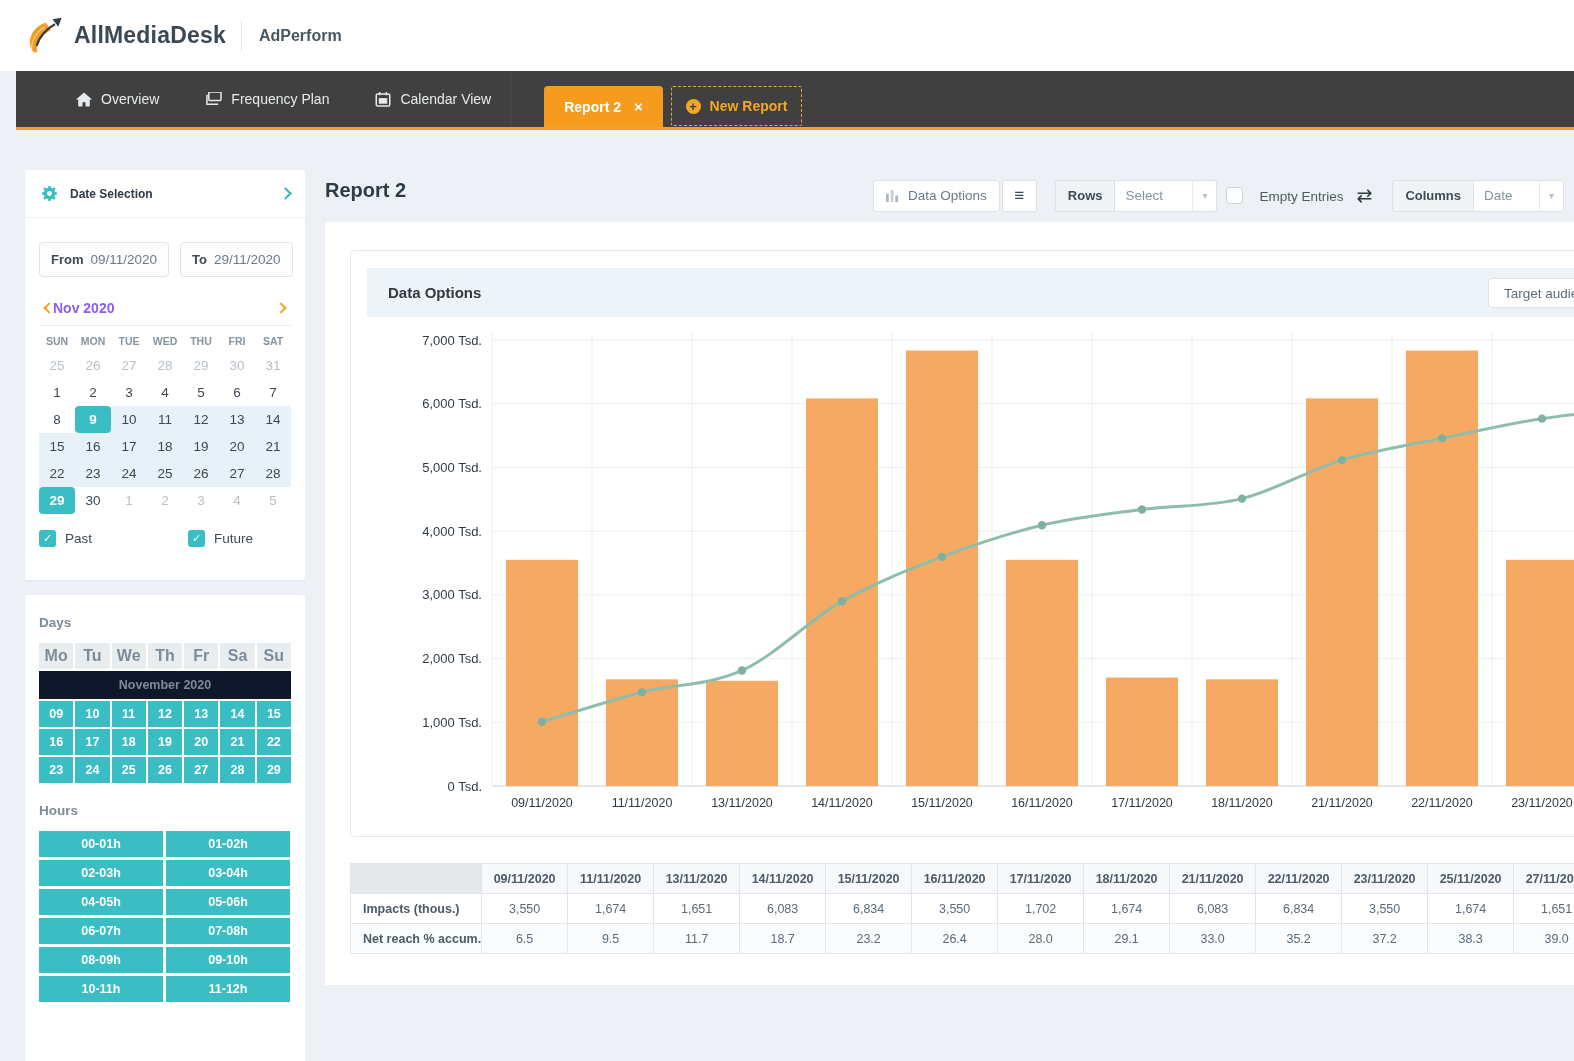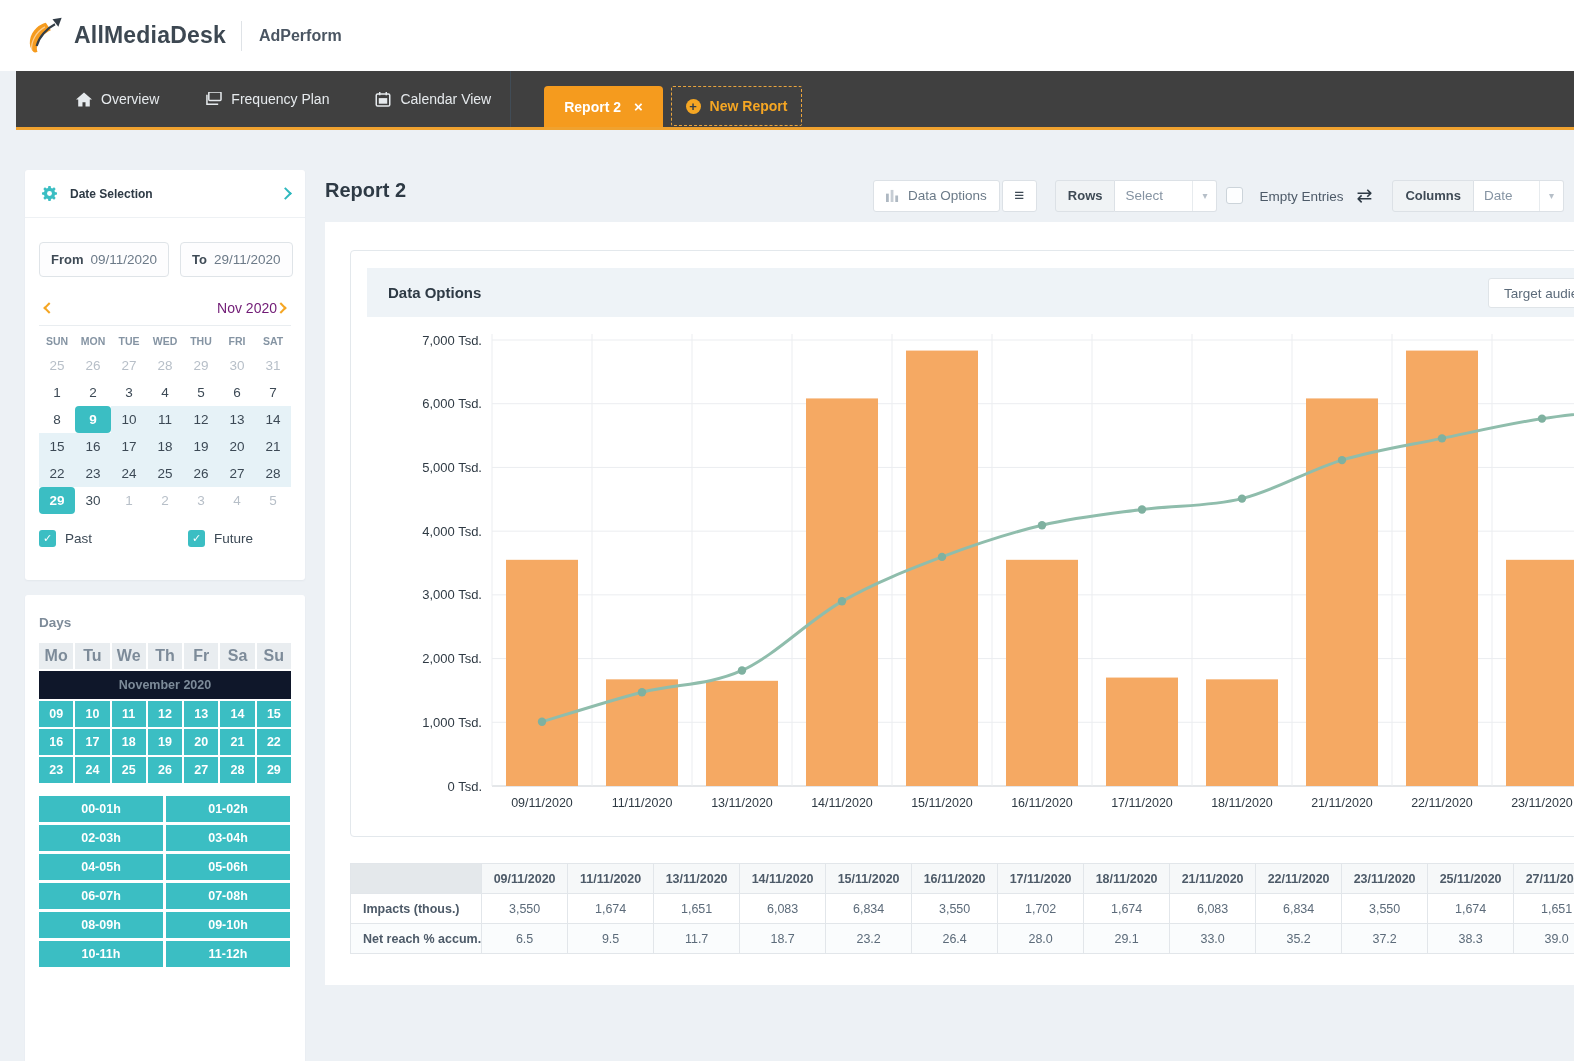--- a/index.html
+++ b/index.html
@@ -31,21 +31,21 @@
 .chev-r{width:9px;height:9px;border-top:2px solid #2eb8be;border-right:2px solid #2eb8be;transform:rotate(45deg);margin-left:auto;cursor:pointer}
 .gear svg{display:block}
 
 .dates-row{display:flex;gap:11px;padding:24px 14px 0 14px}
 .date-box{height:35px;border:1px solid #dfe4e8;border-radius:4px;display:flex;align-items:center;padding:0 11px;gap:7px;background:#fdfdfe;cursor:pointer}
 .date-box .lb{font-size:13px;font-weight:bold;color:#3e4a55}
 .date-box .vl{font-size:13.5px;color:#6c7a88}
 
 .cal{padding:13px 14px 0 14px}
 .cal-nav{height:36px;display:flex;align-items:center;border-bottom:1px solid #e9edf0;position:relative}
-.cal-month{flex:1;text-align:right;font-size:14px;font-weight:normal;color:#701a75}
+.cal-month{flex:1;text-align:left;font-size:14px;font-weight:bold;color:#8b5cf6}
 .cal-arrow{width:8px;height:8px;border-top:2px solid #f5a623;cursor:pointer}
 .cal-prev{border-left:2px solid #f5a623;transform:rotate(-45deg);margin-left:6px}
 .cal-next{border-right:2px solid #f5a623;transform:rotate(45deg);margin-right:6px}
 .cal-wds{display:flex;margin-top:9px}
 .cal-wd{width:36px;text-align:center;font-size:10.5px;font-weight:bold;color:#8594a3}
 .cal-grid{margin-top:5px}
 .cal-row{display:flex;margin-bottom:0}
 .cal-cell{width:36px;height:27px;display:flex;align-items:center;justify-content:center;font-size:13.5px;color:#3c4955;cursor:pointer}
 .cal-cell.m{color:#b7bfc8}
 .cal-cell.r{background:#e6f2f7}
@@ -299,20 +299,21 @@
           <div>23</div>
           <div>24</div>
           <div>25</div>
           <div>26</div>
           <div>27</div>
           <div>28</div>
           <div>29</div>
         </div>
       </div>
   </div>
+  <div class="side-lbl">Hours</div>
   <div class="hours-grid" id="hours-grid">
       <div class="hour-btn">00-01h</div>
       <div class="hour-btn">01-02h</div>
       <div class="hour-btn">02-03h</div>
       <div class="hour-btn">03-04h</div>
       <div class="hour-btn">04-05h</div>
       <div class="hour-btn">05-06h</div>
       <div class="hour-btn">06-07h</div>
       <div class="hour-btn">07-08h</div>
       <div class="hour-btn">08-09h</div>

